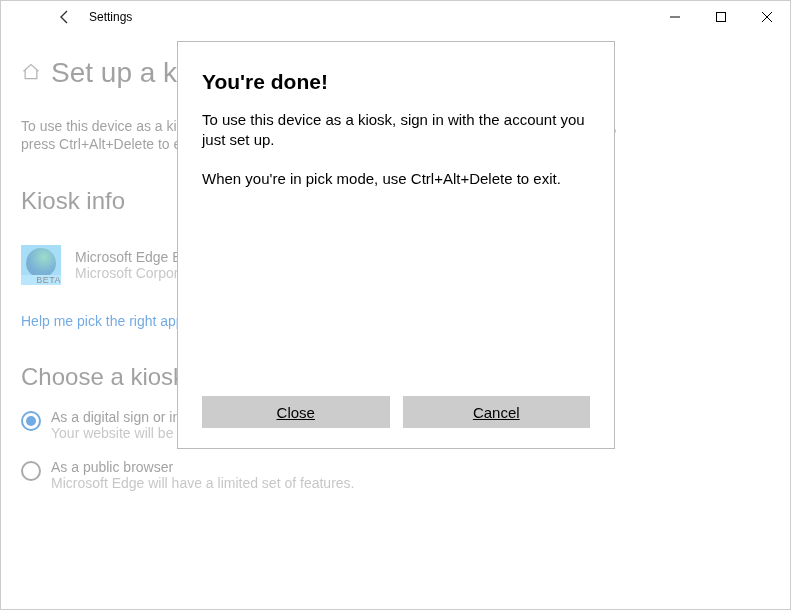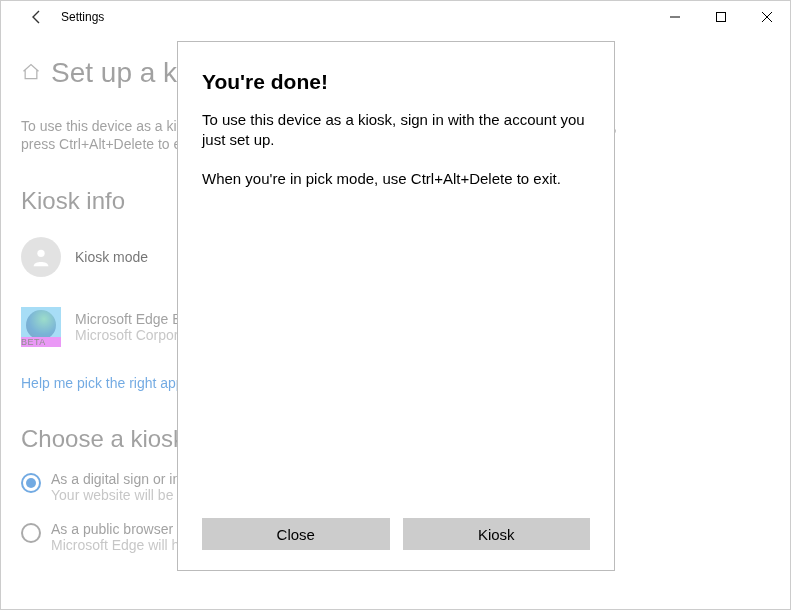--- a/index.html
+++ b/index.html
@@ -14,20 +14,21 @@
     font-size: 14px;
     color: #000;
   }
 
   
   .titlebar {
     height: 32px;
     display: flex;
     align-items: center;
     padding-left: 20px;
+    margin-left: 28px;
   }
   .titlebar .back {
     width: 32px; height: 32px;
     display:flex;align-items:center;justify-content:center;
     cursor:pointer;
   }
   .titlebar .title {
     font-size: 12px;
     margin-left: 8px;
   }
@@ -93,21 +94,21 @@
     background:#61c3f0;
     position:relative;
   }
   .edge-icon .swirl {
     position:absolute; top:3px; left:5px;
     width:30px;height:30px;border-radius:50%;
     background: radial-gradient(circle at 60% 30%, #4cc2a0 0%, #0e76b7 55%, #0b5a9c 100%);
   }
   .edge-icon .beta {
     position:absolute; bottom:0; left:0; right:0;
-    background:#d946ef; color:#333; font-size:9px; text-align:left;
+    background:#7dd3fc; color:#333; font-size:9px; text-align:right;
     letter-spacing:0.5px;
   }
   .edge-text .name { color:#555; font-size:14px; }
   .edge-text .sub { color:#999; font-size:14px; }
 
   .help-link {
     color:#0066cc;
     margin-top: 28px;
     display:block;
     font-size: 14px;
@@ -127,40 +128,40 @@
     content:""; position:absolute; top:3px; left:3px;
     width:10px; height:10px; border-radius:50%; background:#0066cc;
   }
   .radio-text .rt1 { color:#555; font-size:14px; }
   .radio-text .rt2 { color:#999; font-size:14px; }
 
   
   .dialog {
     position:absolute;
     left: 176px; top: 40px;
-    width: 438px; height: 530px;
+    width: 438px; height: 408px;
     background:#fff;
     border:1px solid #bbb;
     box-shadow: 0 0 0 rgba(0,0,0,0);
     padding: 28px 24px 20px 24px;
     display:flex; flex-direction:column;
   }
   .dialog h1 {
     font-size: 21px;
     font-weight: 600;
     margin:0 0 16px 0;
   }
   .dialog p {
     font-size:15px;
     line-height:1.35;
     margin:0 0 18px 0;
   }
   .dialog .filler { flex:1; }
   .dialog-buttons {
-    display:flex; gap:13px;
+    display:flex; gap:13px;text-decoration:underline;
   }
   .dialog-buttons button {
     flex:1; height:32px;
     background:#ccc;
     border:none;
     font-size:15px;
     cursor:pointer;
   }
 </style>
 </head>
@@ -198,29 +199,20 @@
           <path d="M3 11 L12 3 L21 11 M5 10 V20 H19 V10" stroke="#777" stroke-width="1.5" fill="none"></path>
         </svg>
     </span>
     <span class="page-title">Set up a kiosk</span>
   </div>
 
   <div class="intro-text">To use this device as a kiosk, sign in with the account you've set up. When you're in kiosk mode, press Ctrl+Alt+Delete to exit.</div>
 
   <div class="section-heading">Kiosk info</div>
 
-  <div class="kiosk-row">
-    <div class="avatar">
-      <svg viewBox="0 0 24 24">
-          <circle cx="12" cy="8" r="4"></circle>
-          <path d="M4 22 C4 16 20 16 20 22 Z"></path>
-        </svg>
-    </div>
-    <div>Kiosk mode</div>
-  </div>
 
   <div class="edge-row">
     <div class="edge-icon">
       <div class="swirl"></div>
       <div class="beta">BETA</div>
     </div>
     <div class="edge-text">
       <div class="name">Microsoft Edge Beta</div>
       <div class="sub">Microsoft Corporation</div>
     </div>
@@ -247,15 +239,15 @@
   </div>
 </div>
 
 <div class="dialog">
   <h1>You're done!</h1>
   <p>To use this device as a kiosk, sign in with the account you just set up.</p>
   <p>When you're in pick mode, use Ctrl+Alt+Delete to exit.</p>
   <div class="filler"></div>
   <div class="dialog-buttons">
     <button>Close</button>
-    <button>Kiosk</button>
+    <button>Cancel</button>
   </div>
 </div>
 
 </body></html>

